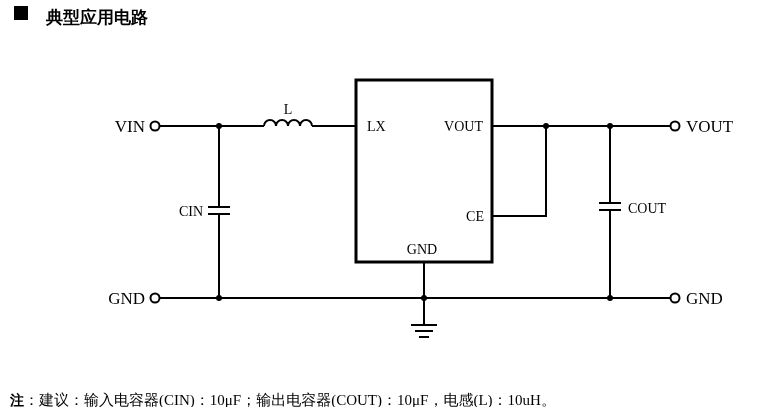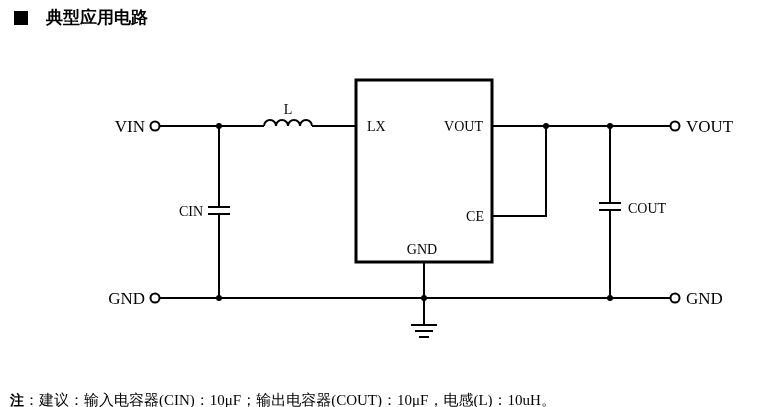--- a/index.html
+++ b/index.html
@@ -1,20 +1,20 @@
 <!DOCTYPE html>
 <html><head>
   <meta charset="utf-8">
   <style>
     html, body { margin: 0; padding: 0; background: #ffffff; }
     body { width: 771px; height: 407px; position: relative; overflow: hidden; }
     .title {
       position: absolute; left: 14px; top: 6px;
       font-family: "DejaVu Sans", sans-serif; font-weight: bold; font-size: 17px;
-      color: #000; display: flex; align-items: center;
+      color: #000; display: flex; 
     }
     .title .sq { display: inline-block; width: 14px; height: 14px; background: #000; margin-right: 18px; }
     svg.circuit { position: absolute; left: 0; top: 0; }
     svg text { font-family: "Liberation Serif", serif; fill: #000; }
     .lbl-big { font-size: 17px; }
     .lbl-sm { font-size: 14px; }
     .note {
       position: absolute; left: 10px; top: 391px;
       font-family: "Liberation Serif", serif; font-size: 15px; color: #000;
       white-space: nowrap;

